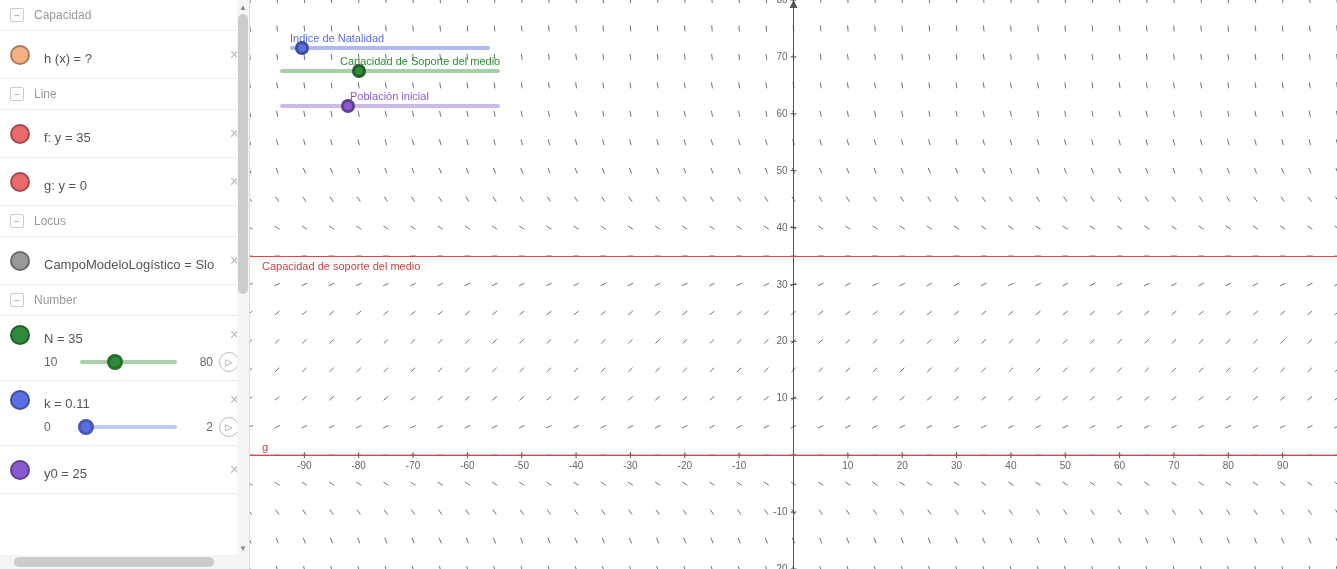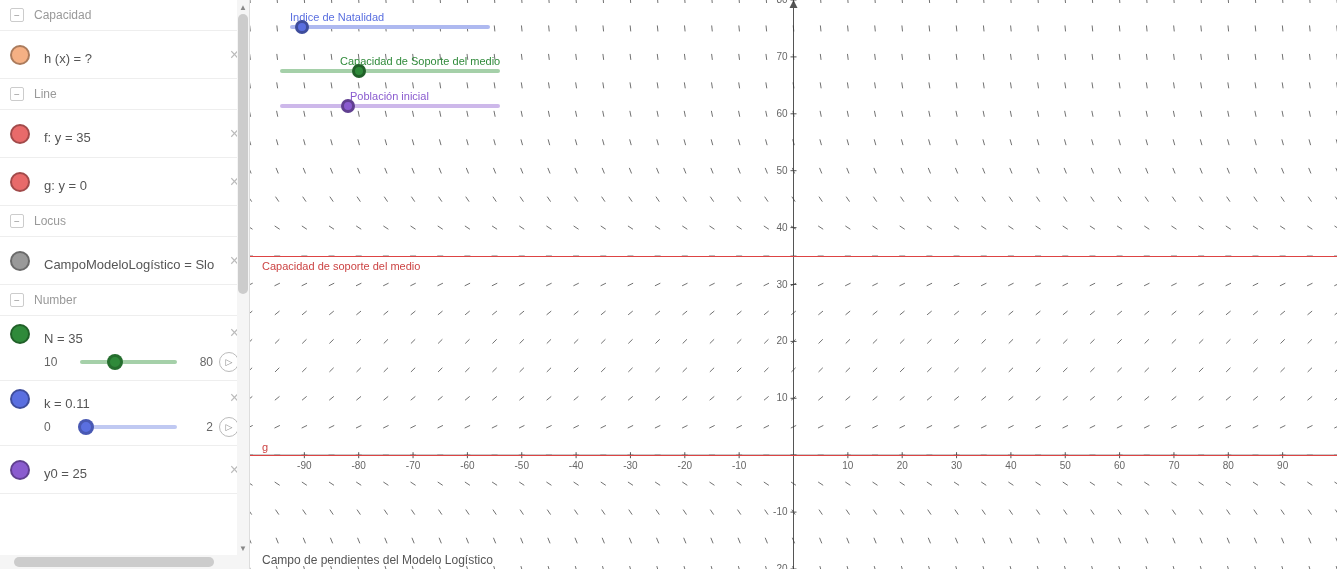--- a/index.html
+++ b/index.html
@@ -2,21 +2,21 @@
 <html><head>
 <meta charset="utf-8">
 <style>
   * { box-sizing: border-box; margin: 0; padding: 0; }
   body { font-family: Arial, sans-serif; font-size: 12px; color: #555; background: #fff; width: 1337px; height: 569px; overflow: hidden; display: flex; }
   .sidebar { width: 250px; height: 569px; border-right: 1px solid #ddd; overflow-y: auto; position: relative; }
   .section-header { display: flex; align-items: center; padding: 8px 10px; color: #999; font-size: 12px; border-bottom: 1px solid #eee; }
   .section-header .toggle { width: 14px; height: 14px; border: 1px solid #ccc; border-radius: 2px; display: flex; align-items: center; justify-content: center; margin-right: 10px; font-size: 10px; color: #999; }
   .item-row { display: flex; align-items: center; padding: 10px; border-bottom: 1px solid #eee; position: relative; min-height: 48px; }
   .item-row.tall { flex-direction: column; align-items: stretch; padding: 8px 10px; }
-  .item-row.tall .toprow { display: flex; align-items: flex-start; }
+  .item-row.tall .toprow { display: flex; align-items: center; }
   .color-dot { width: 20px; height: 20px; border-radius: 50%; border: 2px solid rgba(0,0,0,0.3); margin-right: 14px; flex-shrink: 0; }
   .item-text { flex: 1; color: #555; font-size: 13px; white-space: nowrap; overflow: hidden; text-overflow: ellipsis; margin-top: 7px; }
   .close-x { color: #bbb; font-size: 16px; margin-left: 8px; cursor: pointer; }
   .slider-row { display: flex; align-items: center; margin-top: 6px; padding-left: 34px; }
   .slider-row .minl, .slider-row .maxl { font-size: 12px; color: #666; width: 30px; }
   .slider-row .maxl { text-align: right; }
   .slider-track { flex: 1; height: 4px; border-radius: 2px; margin: 0 6px; position: relative; }
   .slider-thumb { width: 16px; height: 16px; border-radius: 50%; border: 3px solid rgba(0,0,0,0.2); position: absolute; top: -6px; transform: translateX(-50%); }
   .play-btn { width: 20px; height: 20px; border: 1px solid #bbb; border-radius: 50%; display: flex; align-items: center; justify-content: center; margin-left: 6px; color: #888; font-size: 9px; }
   .graph { flex: 1; height: 569px; position: relative; background: #fff; }
@@ -1055,34 +1055,33 @@
       <line x1="1086.6306809451694" y1="53.92281954934887" x2="1087.3693190548306" y2="59.87718045065108" stroke="#333" stroke-width="0.7"></line>
       <line x1="1086.697625352894" y1="25.465277303871062" x2="1087.302374647106" y2="31.43472269612903" stroke="#333" stroke-width="0.7"></line>
       <line x1="1086.7476291283074" y1="-2.989365976778538" x2="1087.2523708716926" y2="2.989365976778538" stroke="#333" stroke-width="0.7"></line>
     </svg>
 
   <div class="redline" style="top: 256.05px;"></div>
   <div class="redlabel" style="left: 12px; top: 260.05px;">Capacidad de soporte del medio</div>
   <div class="redline" style="top: 455.2px;"></div>
   <div class="redlabel" style="left: 12px; top: 441.2px;">g</div>
 
-  <div class="slider-overlay" style="left:40px;top:11px;color:#5a6fe0">
+  <div class="slider-overlay" style="left:40px;top:32px;color:#5a6fe0">
     <div class="ov-label">Indice de Natalidad</div>
     <div class="ov-track" style="background:#aeb9f0;width:200px">
       <div class="ov-thumb" style="background:#5a6fe0;left:6%"></div>
     </div>
   </div>
   <div class="slider-overlay" style="left:30px;top:55px;color:#2f8a3a">
     <div class="ov-label" style="padding-left:60px">Capacidad de Soporte del medio</div>
     <div class="ov-track" style="background:#a5d0a9;width:220px">
       <div class="ov-thumb" style="background:#2f8a3a;left:36%"></div>
     </div>
   </div>
   <div class="slider-overlay" style="left:30px;top:90px;color:#8a5bcf">
     <div class="ov-label" style="padding-left:70px">Población inicial</div>
     <div class="ov-track" style="background:#cdb8ea;width:220px">
       <div class="ov-thumb" style="background:#8a5bcf;left:31%"></div>
     </div>
   </div>
 
 
-  <div class="caption">Campo de pendientes del Modelo Logístico</div>
 </div>
 
 </body></html>

